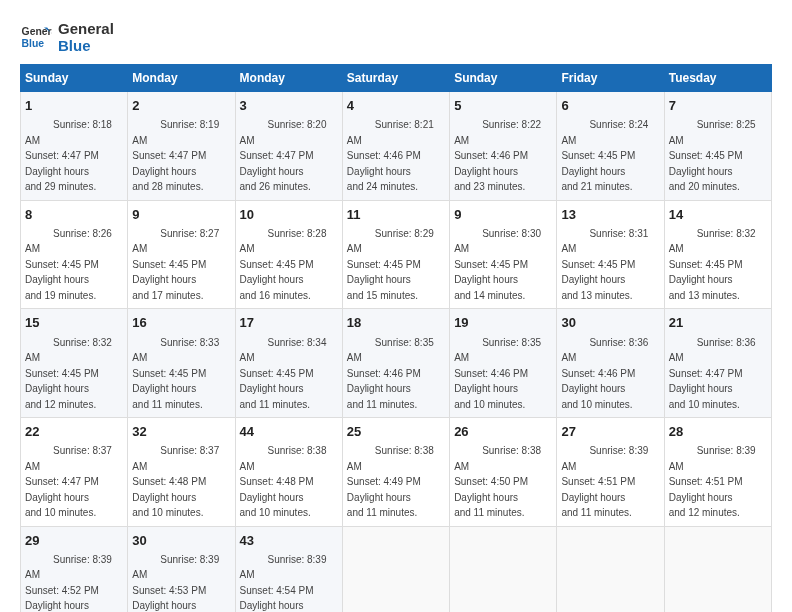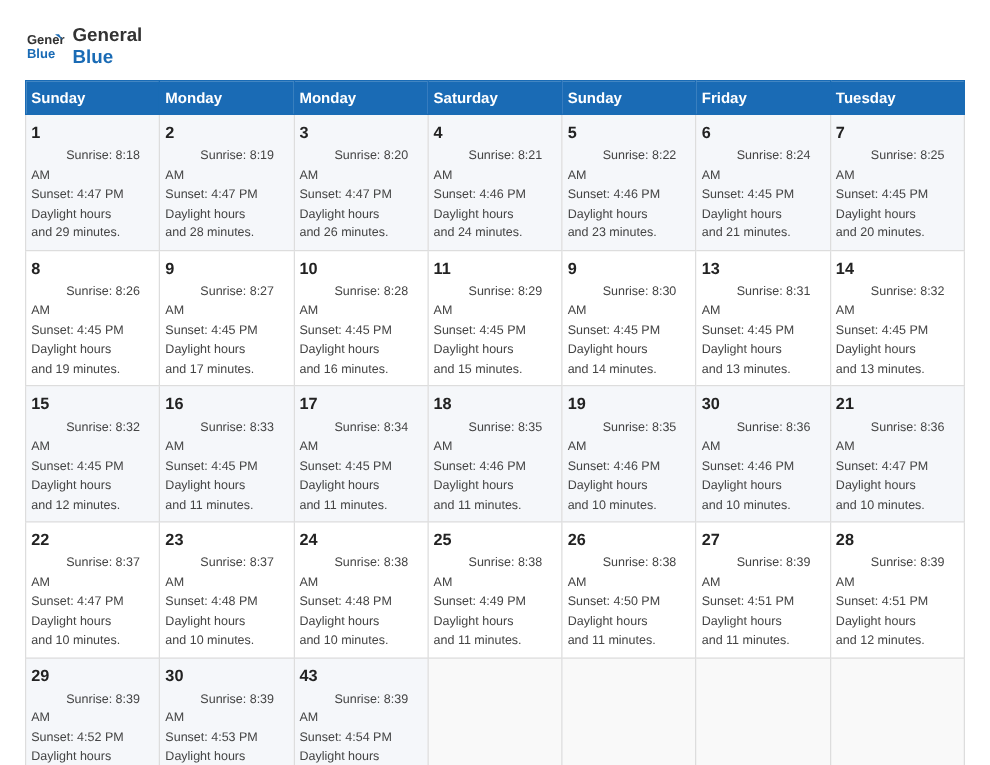--- a/index.html
+++ b/index.html
@@ -206,25 +206,25 @@
         <span class="day-number">21</span>
         <span class="day-info">Sunrise: 8:36 AM<br>Sunset: 4:47 PM<br>Daylight hours<br>and 10 minutes.</span>
       </td>
       </tr>
       <tr>
         <td>
         <span class="day-number">22</span>
         <span class="day-info">Sunrise: 8:37 AM<br>Sunset: 4:47 PM<br>Daylight hours<br>and 10 minutes.</span>
       </td>
         <td>
-        <span class="day-number">23</span>
+        <span class="day-number">32</span>
         <span class="day-info">Sunrise: 8:37 AM<br>Sunset: 4:48 PM<br>Daylight hours<br>and 10 minutes.</span>
       </td>
         <td>
-        <span class="day-number">24</span>
+        <span class="day-number">44</span>
         <span class="day-info">Sunrise: 8:38 AM<br>Sunset: 4:48 PM<br>Daylight hours<br>and 10 minutes.</span>
       </td>
         <td>
         <span class="day-number">25</span>
         <span class="day-info">Sunrise: 8:38 AM<br>Sunset: 4:49 PM<br>Daylight hours<br>and 11 minutes.</span>
       </td>
         <td>
         <span class="day-number">26</span>
         <span class="day-info">Sunrise: 8:38 AM<br>Sunset: 4:50 PM<br>Daylight hours<br>and 11 minutes.</span>
       </td>

